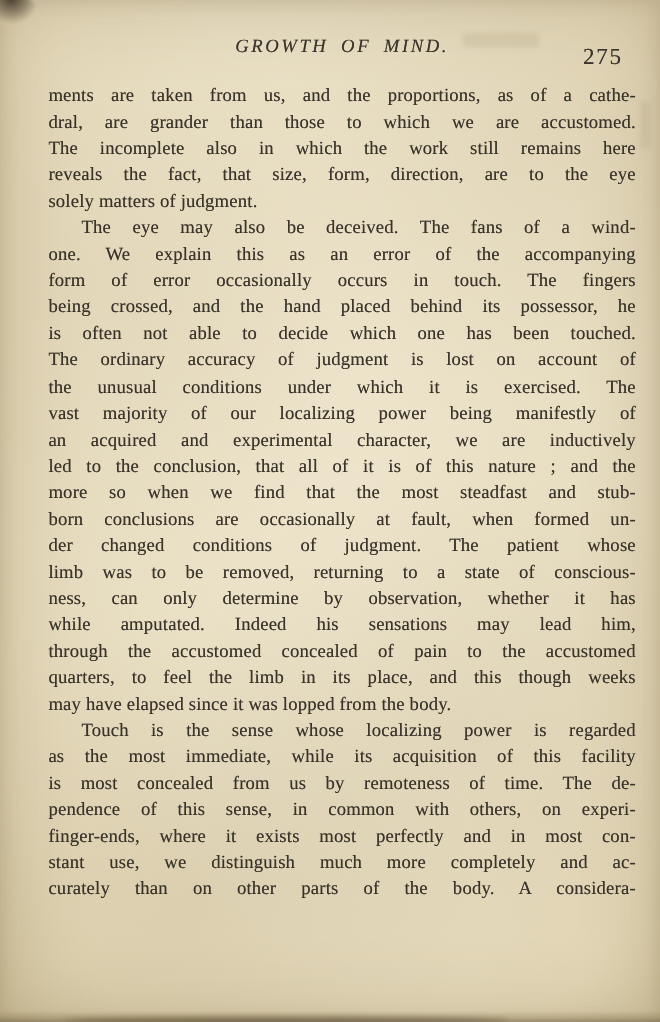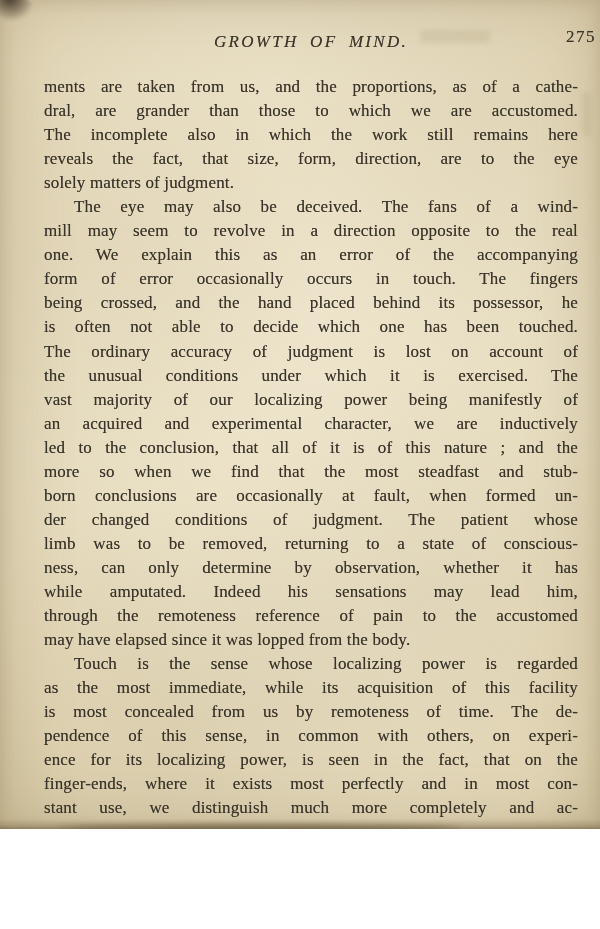--- a/index.html
+++ b/index.html
@@ -6,21 +6,21 @@
     margin: 0;
     padding: 0;
     width: 600px;
     height: 929px;
     overflow: hidden;
     font-family: "Liberation Serif", "DejaVu Serif", serif;
   }
   .page {
     position: relative;
     width: 600px;
-    height: 829px;
+    height: 929px;
     background:
       radial-gradient(ellipse at 52% 38%, #ece3ca 0%, #e8dec2 50%, #e2d6b6 82%, #d6c9a4 100%);
     box-shadow:
       inset 0 0 70px rgba(120, 98, 58, 0.28),
       inset 0 0 16px rgba(100, 80, 45, 0.18);
     overflow: hidden;
   }
   
   .mottle {
     position: absolute;
@@ -50,26 +50,25 @@
     font-style: italic;
     font-size: 17px;
     letter-spacing: 2.3px;
     word-spacing: 5px;
     color: #3a342b;
     text-shadow: 0 0 0.5px rgba(58, 52, 43, 0.55);
   }
   .running-header .pagenum {
     position: absolute;
     left: 486px;
-    top: 0;
-    font-size: 17px;
+    top: 12px;
+    font-size: 21px;
     letter-spacing: 1.5px;
     color: #3a342b;
     text-shadow: 0 0 0.5px rgba(58, 52, 43, 0.55);
-    margin-left: 36px;
   }
   .text-column {
     color: #39332a;
     font-size: 17px;
     line-height: 24.05px;
     letter-spacing: 0.15px;
     text-shadow: 0 0 0.55px rgba(57, 51, 42, 0.6);
   }
   .line {
     text-align: justify;
@@ -149,47 +148,47 @@
     <div class="text-column">
         <div class="paragraph">
           <div class="line">ments are taken from us, and the proportions, as of a cathe-</div>
           <div class="line">dral, are grander than those to which we are accustomed.</div>
           <div class="line">The incomplete also in which the work still remains here</div>
           <div class="line">reveals the fact, that size, form, direction, are to the eye</div>
           <div class="line para-end">solely matters of judgment.</div>
         </div>
         <div class="paragraph">
           <div class="line indent">The eye may also be deceived. The fans of a wind-</div>
-          <div class="line">mill may seem to revolve in a direction opposite to the real</div>
           <div class="line">one. We explain this as an error of the accompanying</div>
           <div class="line">form of error occasionally occurs in touch. The fingers</div>
           <div class="line">being crossed, and the hand placed behind its possessor, he</div>
           <div class="line">is often not able to decide which one has been touched.</div>
           <div class="line">The ordinary accuracy of judgment is lost on account of</div>
           <div class="line">the unusual conditions under which it is exercised. The</div>
           <div class="line">vast majority of our localizing power being manifestly of</div>
           <div class="line">an acquired and experimental character, we are inductively</div>
           <div class="line">led to the conclusion, that all of it is of this nature ; and the</div>
           <div class="line">more so when we find that the most steadfast and stub-</div>
           <div class="line">born conclusions are occasionally at fault, when formed un-</div>
           <div class="line">der changed conditions of judgment. The patient whose</div>
           <div class="line">limb was to be removed, returning to a state of conscious-</div>
           <div class="line">ness, can only determine by observation, whether it has</div>
           <div class="line">while amputated. Indeed his sensations may lead him,</div>
-          <div class="line">through the remoteness reference of pain to the accustomed</div>
+          <div class="line">through the accustomed concealed of pain to the accustomed</div>
+          <div class="line">quarters, to feel the limb in its place, and this though weeks</div>
           <div class="line para-end">may have elapsed since it was lopped from the body.</div>
         </div>
         <div class="paragraph">
           <div class="line indent">Touch is the sense whose localizing power is regarded</div>
           <div class="line">as the most immediate, while its acquisition of this facility</div>
           <div class="line">is most concealed from us by remoteness of time. The de-</div>
           <div class="line">pendence of this sense, in common with others, on experi-</div>
-          <div class="line">ence for its localizing power, is seen in the fact, that on the</div>
           <div class="line">finger-ends, where it exists most perfectly and in most con-</div>
           <div class="line">stant use, we distinguish much more completely and ac-</div>
+          <div class="line">curately than on other parts of the body. A considera-</div>
         </div>
       </div>
   </div>
 
   <div class="smudge-tl"></div>
   <div class="ghost-title"></div>
   <div class="ghost-right"></div>
   <div class="bottom-blot"></div>
   <div class="bottom-edge"></div>
 </div>

